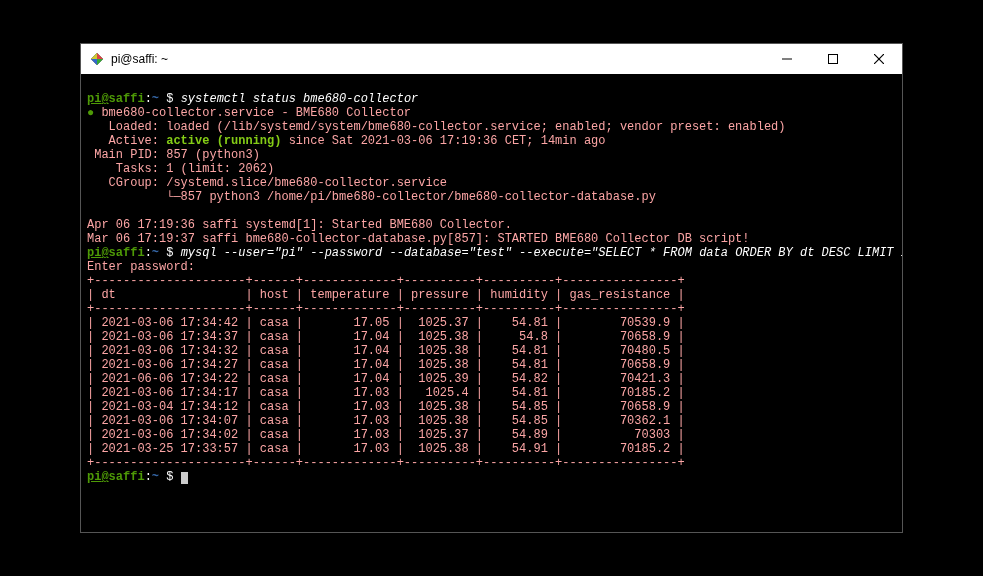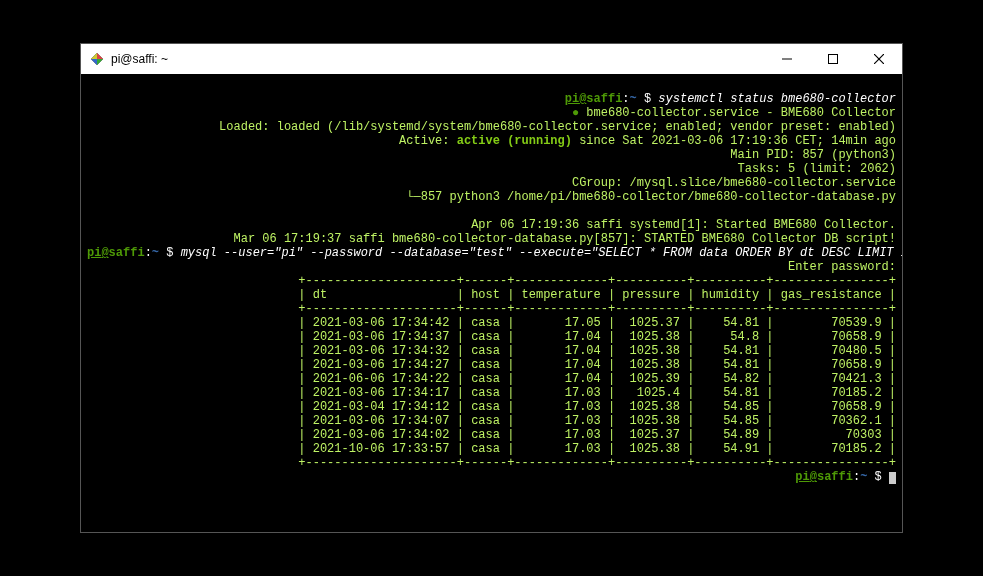--- a/index.html
+++ b/index.html
@@ -13,21 +13,20 @@
     align-items: center;
     justify-content: center;
   }
   .window {
     width: 823px;
     height: 490px;
     background: #000;
     border: 1px solid #555;
     display: flex;
     flex-direction: column;
-    text-align: right;
   }
   .titlebar {
     height: 30px;
     background: #fff;
     display: flex;
     align-items: center;
     padding: 0 0 0 8px;
     color: #000;
     font-family: "Segoe UI", Arial, sans-serif;
     font-size: 12px;
@@ -63,21 +62,21 @@
     overflow: hidden;
   }
   .prompt-user { color: #4e9a06; font-weight: bold; text-decoration: underline; }
   .prompt-host { color: #4e9a06; font-weight: bold; }
   .prompt-colon { color: #fff; }
   .prompt-path { color: #3465a4; font-weight: bold; }
   .prompt-dollar { color: #fff; }
   .cmd { color: #fff; font-style: italic; }
   .bullet-active { color: #4e9a06; }
   .active-run { color: #84cc16; font-weight: bold; }
-  .out { color: #bef264; }
+  .out { color: #fca5a5; }
   .cursor {
     display: inline-block;
     width: 7px;
     height: 12px;
     background: #ccc;
     vertical-align: text-bottom;
   }
 </style>
 </head>
 <body>
@@ -112,37 +111,37 @@
         </svg>
     </div>
   </div>
 
   <div class="terminal">
 <span><span class="prompt-user">pi</span><span class="prompt-user">@</span><span class="prompt-host">saffi</span><span class="prompt-colon">:</span><span class="prompt-path">~</span> <span class="prompt-dollar">$</span> <span class="cmd">systemctl status bme680-collector</span></span>
 <span><span class="bullet-active">●</span><span class="out"> bme680-collector.service - BME680 Collector</span></span>
 <span class="out">   Loaded: loaded (/lib/systemd/system/bme680-collector.service; enabled; vendor preset: enabled)</span>
 <span><span class="out">   Active: </span><span class="active-run">active (running)</span><span class="out"> since Sat 2021-03-06 17:19:36 CET; 14min ago</span></span>
 <span class="out"> Main PID: 857 (python3)</span>
-<span class="out">    Tasks: 5 (limit: 2062)</span>
-<span class="out">   CGroup: /mysql.slice/bme680-collector.service</span>
+<span class="out">    Tasks: 1 (limit: 2062)</span>
+<span class="out">   CGroup: /systemd.slice/bme680-collector.service</span>
 <span class="out">           └─857 python3 /home/pi/bme680-collector/bme680-collector-database.py</span>
 
 <span class="out">Apr 06 17:19:36 saffi systemd[1]: Started BME680 Collector.</span>
 <span class="out">Mar 06 17:19:37 saffi bme680-collector-database.py[857]: STARTED BME680 Collector DB script!</span>
 <span><span class="prompt-user">pi</span><span class="prompt-user">@</span><span class="prompt-host">saffi</span><span class="prompt-colon">:</span><span class="prompt-path">~</span> <span class="prompt-dollar">$</span> <span class="cmd">mysql --user="pi" --password --database="test" --execute="SELECT * FROM data ORDER BY dt DESC LIMIT 10"</span></span>
 <span class="out">Enter password:</span>
 <span class="out">+---------------------+------+-------------+----------+----------+----------------+</span>
 <span class="out">| dt                  | host | temperature | pressure | humidity | gas_resistance |</span>
 <span class="out">+---------------------+------+-------------+----------+----------+----------------+</span>
 <span class="out">| 2021-03-06 17:34:42 | casa |       17.05 |  1025.37 |    54.81 |        70539.9 |</span>
 <span class="out">| 2021-03-06 17:34:37 | casa |       17.04 |  1025.38 |     54.8 |        70658.9 |</span>
 <span class="out">| 2021-03-06 17:34:32 | casa |       17.04 |  1025.38 |    54.81 |        70480.5 |</span>
 <span class="out">| 2021-03-06 17:34:27 | casa |       17.04 |  1025.38 |    54.81 |        70658.9 |</span>
 <span class="out">| 2021-06-06 17:34:22 | casa |       17.04 |  1025.39 |    54.82 |        70421.3 |</span>
 <span class="out">| 2021-03-06 17:34:17 | casa |       17.03 |   1025.4 |    54.81 |        70185.2 |</span>
 <span class="out">| 2021-03-04 17:34:12 | casa |       17.03 |  1025.38 |    54.85 |        70658.9 |</span>
 <span class="out">| 2021-03-06 17:34:07 | casa |       17.03 |  1025.38 |    54.85 |        70362.1 |</span>
 <span class="out">| 2021-03-06 17:34:02 | casa |       17.03 |  1025.37 |    54.89 |          70303 |</span>
-<span class="out">| 2021-10-06 17:33:57 | casa |       17.03 |  1025.38 |    54.91 |        70185.2 |</span>
+<span class="out">| 2021-03-25 17:33:57 | casa |       17.03 |  1025.38 |    54.91 |        70185.2 |</span>
 <span class="out">+---------------------+------+-------------+----------+----------+----------------+</span>
 <span><span class="prompt-user">pi</span><span class="prompt-user">@</span><span class="prompt-host">saffi</span><span class="prompt-colon">:</span><span class="prompt-path">~</span> <span class="prompt-dollar">$</span> <span class="cursor"></span></span>
   </div>
 </div>
 
 </body></html>

